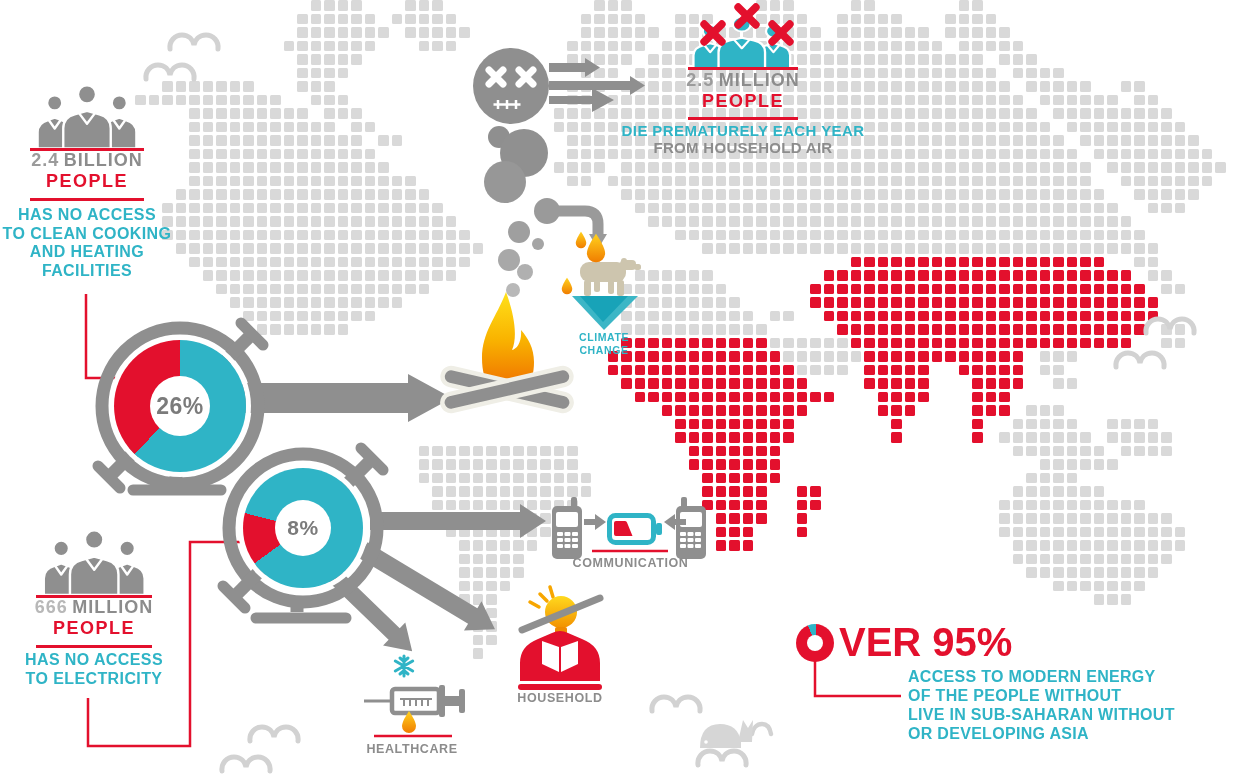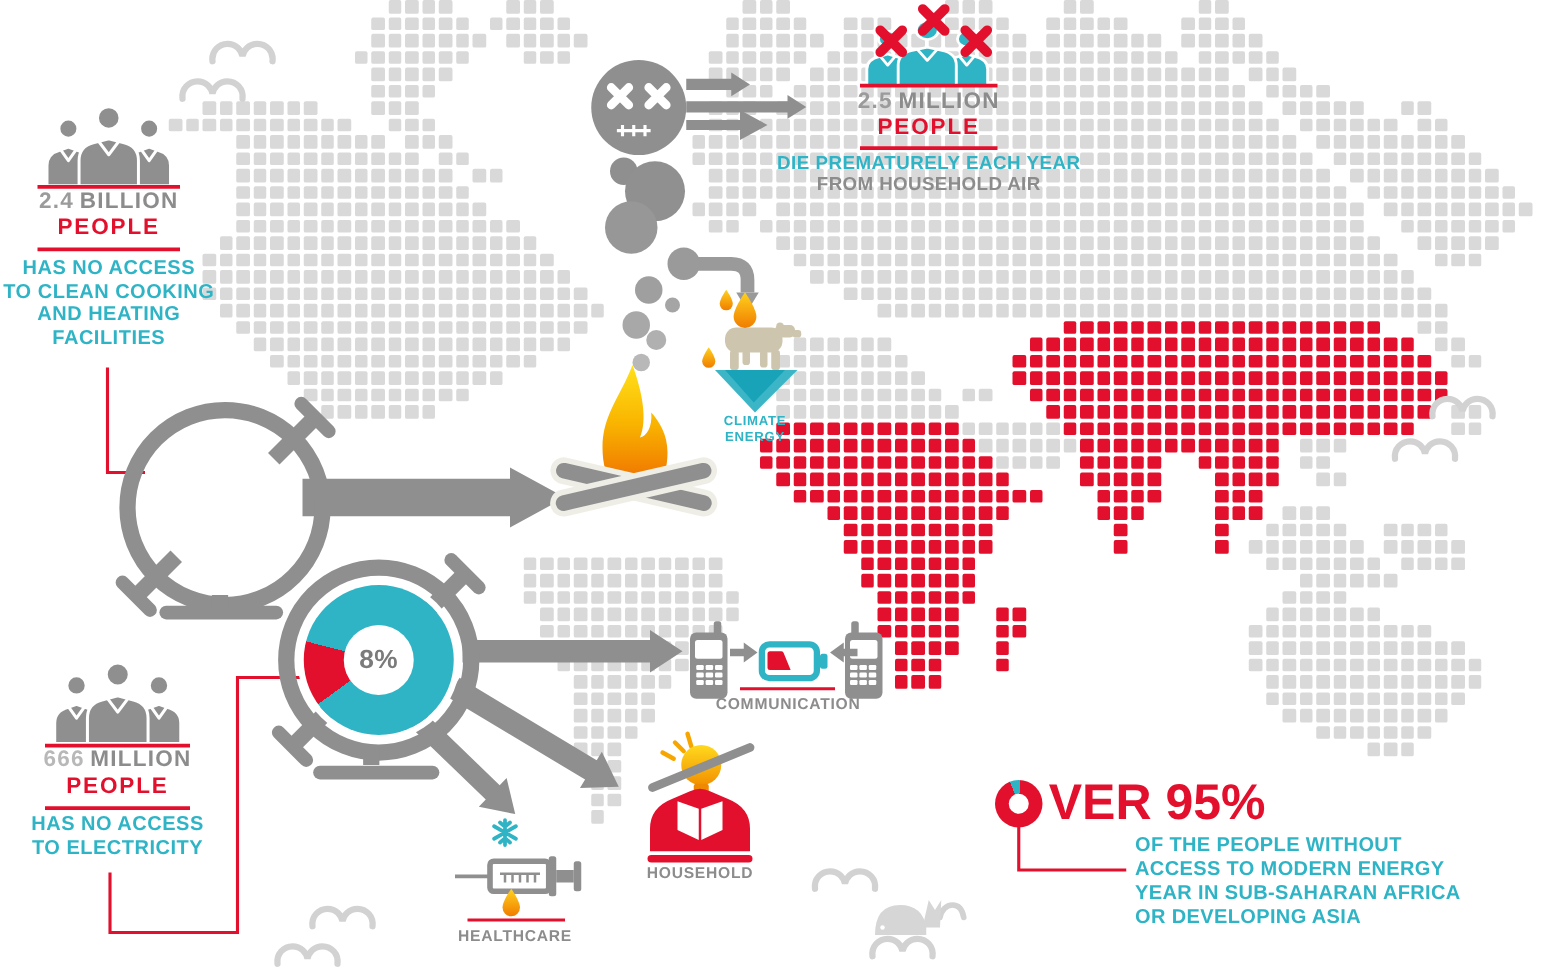--- a/index.html
+++ b/index.html
@@ -2031,36 +2031,39 @@
       <span class="stat-unit">MILLION</span>
     </div>
     <div class="stat-people">PEOPLE</div>
     <div class="rule" style="left:85px;top:47px;width:110px;"></div>
     <div style="margin-top:11px;">
       <div class="teal-line sm">DIE PREMATURELY EACH YEAR</div>
       <div class="gray-line">FROM HOUSEHOLD AIR</div>
     </div>
   </div>
 
+  <div class="donut" id="donut26">
+    <span class="pct">26%</span>
+  </div>
   <div class="donut" id="donut8">
     <span class="pct">8%</span>
   </div>
 
   <div class="climate-label" style="left:558px;top:331px;width:92px;">
     <div>CLIMATE</div>
-    <div>ENERGY</div>
+    <div>CHANGE</div>
   </div>
   <div class="icon-label" style="left:558px;top:556px;width:145px;">COMMUNICATION</div>
   <div class="icon-label" style="left:502px;top:691px;width:116px;">HOUSEHOLD</div>
   <div class="icon-label" style="left:352px;top:742px;width:120px;">HEALTHCARE</div>
 
   <div id="over95-headline">
     <span class="o-donut"></span>
     <span class="over95-text">VER 95%</span>
   </div>
   <div id="over95-desc">
+    <div>ACCESS TO MODERN ENERGY</div>
     <div>OF THE PEOPLE WITHOUT</div>
-    <div>ACCESS TO MODERN ENERGY</div>
-    <div>YEAR IN SUB-SAHARAN AFRICA</div>
+    <div>LIVE IN SUB-SAHARAN WITHOUT</div>
     <div>OR DEVELOPING ASIA</div>
   </div>
 
 </div>
 
 </body></html>

